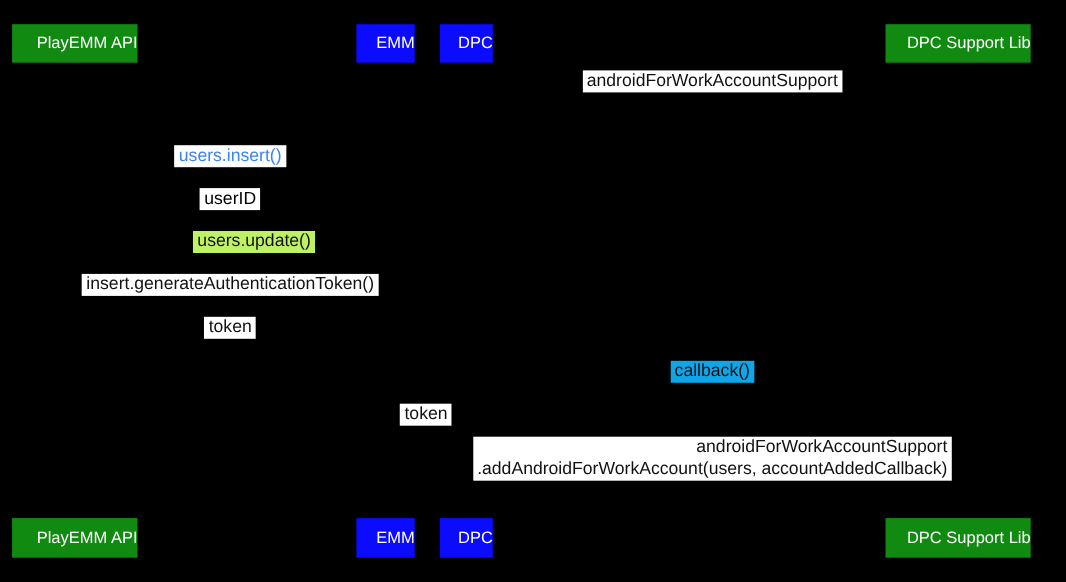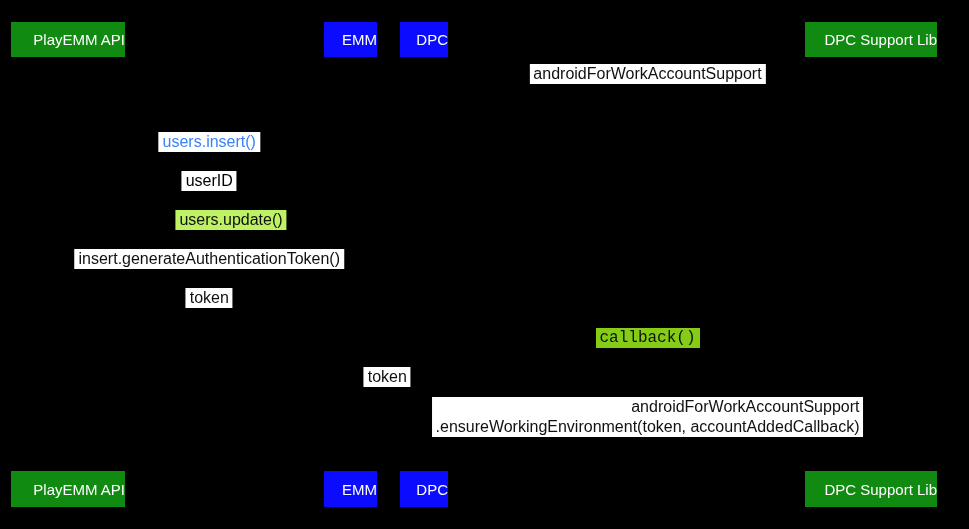--- a/index.html
+++ b/index.html
@@ -67,29 +67,29 @@
       </div>
       <div class="message-label" style="left: 203px; top: 210px; background: #bef264; color: rgb(17, 17, 17); margin-left: 28px;">
         <div>users.update()</div>
       </div>
       <div class="message-label" style="left: 209.25px; top: 249px; background: rgb(255, 255, 255); color: rgb(17, 17, 17);">
         <div>insert.generateAuthenticationToken()</div>
       </div>
       <div class="message-label" style="left: 209.25px; top: 288px; background: rgb(255, 255, 255); color: rgb(17, 17, 17);">
         <div>token</div>
       </div>
-      <div class="message-label" style="left: 647.5px; top: 328px; background: #84cc16; color: rgb(17, 17, 17); font-family: Liberation Mono, monospace;">
+      <div class="message-label" style="left: 647.5px; top: 328px; background: #0ea5e9; color: rgb(17, 17, 17);">
         <div>callback()</div>
       </div>
       <div class="message-label" style="left: 387.25px; top: 367px; background: rgb(255, 255, 255); color: rgb(17, 17, 17);">
         <div>token</div>
       </div>
       <div class="message-label" style="left: 647.5px; top: 397px; background: rgb(255, 255, 255); color: rgb(17, 17, 17);">
         <div>androidForWorkAccountSupport</div>
-        <div>.ensureWorkingEnvironment(token, accountAddedCallback)</div>
+        <div>.addAndroidForWorkAccount(users, accountAddedCallback)</div>
       </div>
     </div>
   <div id="actors-bottom">
       <div class="actor-box" style="left: 11px; top: 471px; width: 114px; height: 36px; background: rgb(17, 138, 17);">
         <span class="actor-label" style="color: rgb(255, 255, 255);">PlayEMM API</span>
       </div>
       <div class="actor-box" style="left: 324px; top: 471px; width: 53px; height: 36px; background: rgb(11, 11, 255);">
         <span class="actor-label" style="color: rgb(255, 255, 255);">EMM</span>
       </div>
       <div class="actor-box" style="left: 400px; top: 471px; width: 48px; height: 36px; background: rgb(11, 11, 255);">

